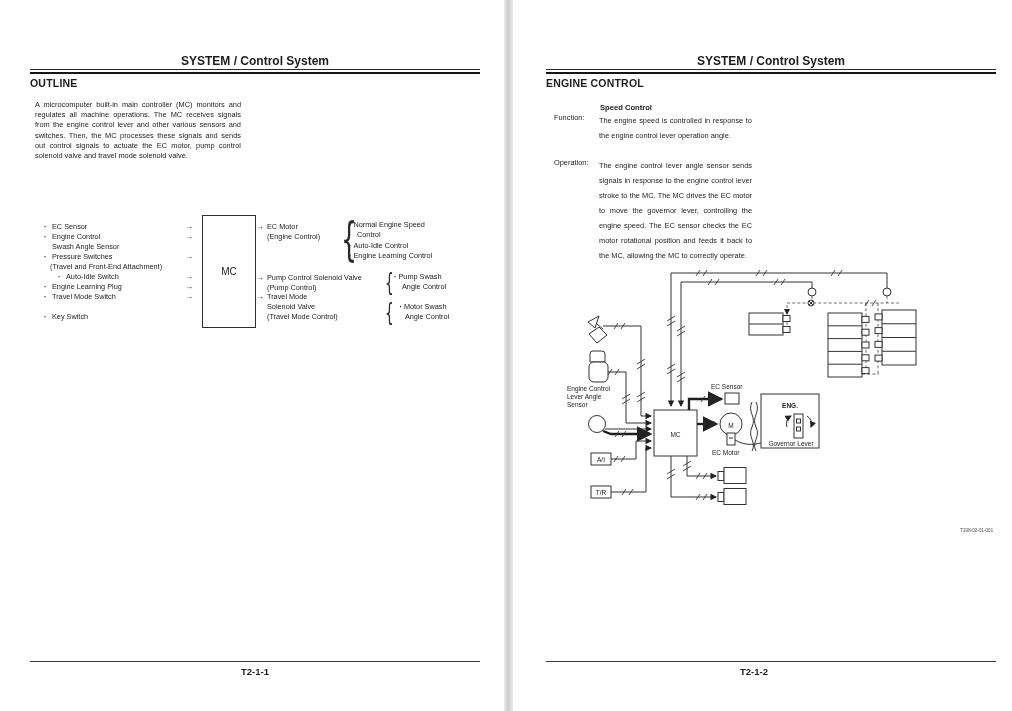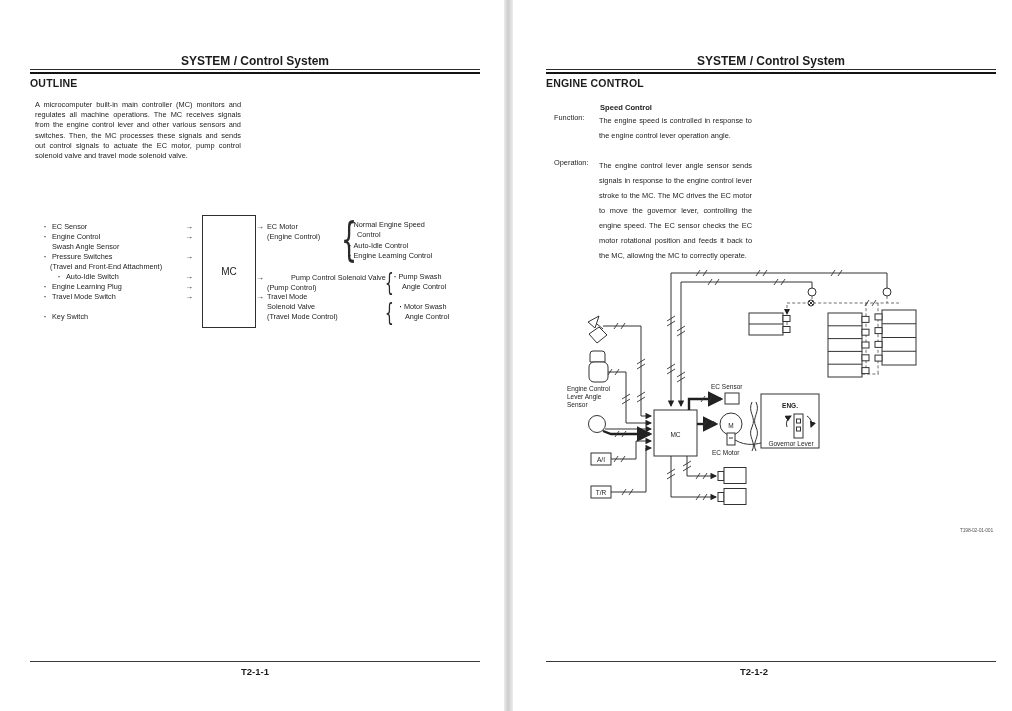--- a/index.html
+++ b/index.html
@@ -74,21 +74,21 @@
     <div class="mcbox">
         <span>MC</span>
       </div>
 
     <span class="arw" style="left:256px;top:223px;"></span>
     <span class="arw" style="left:256px;top:274px;"></span>
     <span class="arw" style="left:256px;top:293px;"></span>
 
     <div class="drow" style="left:267px;top:223px;">EC Motor</div>
     <div class="drow" style="left:267px;top:233px;">(Engine Control)</div>
-    <div class="drow" style="left:267px;top:274px;margin-left:24px;">Pump Control Solenoid Valve</div>
+    <div class="drow" style="left:267px;top:274px;">Pump Control Solenoid Valve</div>
     <div class="drow" style="left:267px;top:284px;">(Pump Control)</div>
     <div class="drow" style="left:267px;top:293px;">Travel Mode</div>
     <div class="drow" style="left:267px;top:303px;">Solenoid Valve</div>
     <div class="drow" style="left:267px;top:313px;">(Travel Mode Control)</div>
 
     <span class="brace lg" style="left:341px;top:217px;"></span>
     <div class="oitems" style="left:349px;top:220px;width:88px;">
       <div class="it">Normal Engine Speed Control</div>
       <div class="it">Auto-Idle Control</div>
       <div class="it">Engine Learning Control</div>

